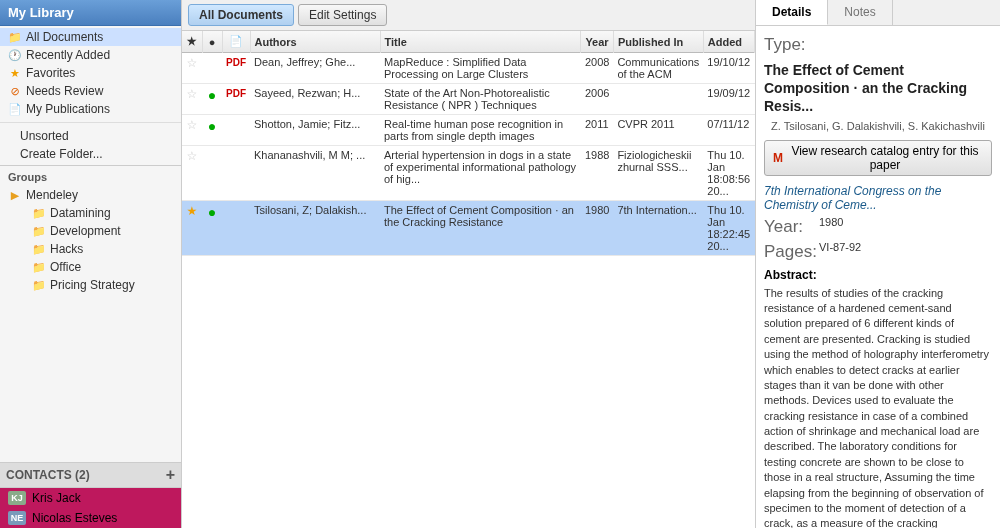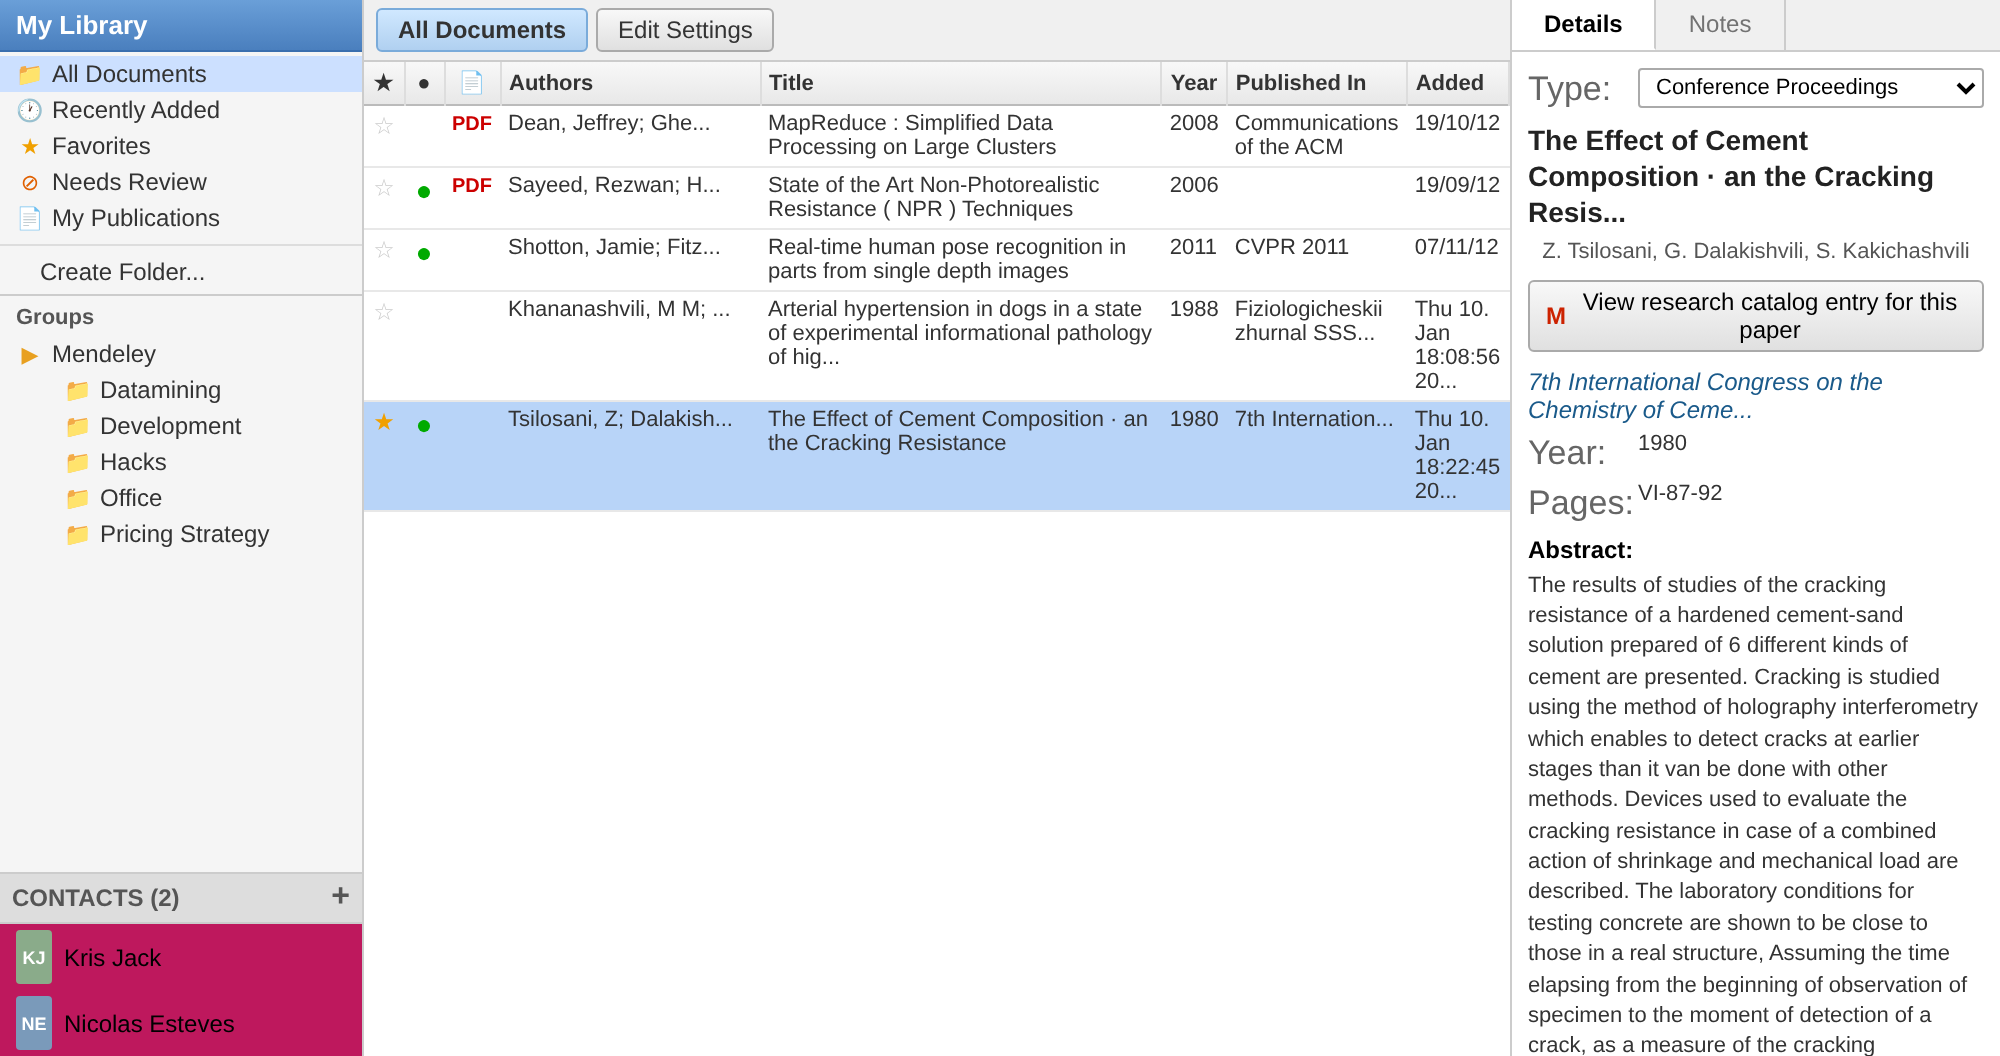--- a/index.html
+++ b/index.html
@@ -62,21 +62,21 @@
       border-bottom: 1px solid #ccc;
     }
     .contact-item {
       display: flex;
       align-items: center;
       padding: 3px 8px;
       gap: 6px;
       cursor: pointer;
     }
     .contact-avatar {
-      width: 18px; height: 27px;
+      width: 18px; height: 14px;
       border-radius: 2px;
       background: #8aab8a;
       display: flex; align-items: center; justify-content: center;
       color: white; font-size: 9px; font-weight: bold;
       flex-shrink: 0;
     }
     .contact-avatar.blue { background: #7a9aba; }
 
     
     #main { flex: 1; display: flex; flex-direction: column; overflow: hidden; }
@@ -206,20 +206,23 @@
     </div>
     <div class="sidebar-item">
       <span class="icon" style="color:#e06000;">⊘</span>
       <span class="label">Needs Review</span>
     </div>
     <div class="sidebar-item">
       <span class="icon">📄</span>
       <span class="label">My Publications</span>
     </div>
     <div class="sidebar-separator"></div>
+    <div class="sidebar-item sidebar-group-item">
+      <span class="label">Unsorted</span>
+    </div>
     <div class="sidebar-item sidebar-group-item">
       <span class="label">Create Folder...</span>
     </div>
   </div>
 
   <div id="groups-section">
     <div class="sidebar-group-header">Groups</div>
     <div class="sidebar-item">
       <span class="icon folder-icon">▶</span>
       <span class="label">Mendeley</span>
@@ -340,22 +343,20 @@
 </div>
 
 <div id="right-panel">
   <div id="right-panel-tabs">
     <div class="panel-tab active">Details</div>
     <div class="panel-tab">Notes</div>
   </div>
   <div id="right-panel-content">
     <div class="detail-row">
       <span class="detail-label">Type:</span>
-      <select class="type-select">
-      <option>Conference Proceedings</option><option>Journal Article</option><option>Book</option><option>Book Section</option><option>Thesis</option></select>
     </div>
     <div class="paper-title">The Effect of Cement Composition · an the Cracking Resis...</div>
     <div class="authors-text">Z. Tsilosani, G. Dalakishvili, S. Kakichashvili</div>
     <button class="catalog-btn">
       <span class="catalog-btn-icon">M</span>
       <span>View research catalog entry for this paper</span>
     </button>
     <div class="proc-title">7th International Congress on the Chemistry of Ceme...</div>
     <div class="detail-row">
       <span class="detail-label">Year:</span>

